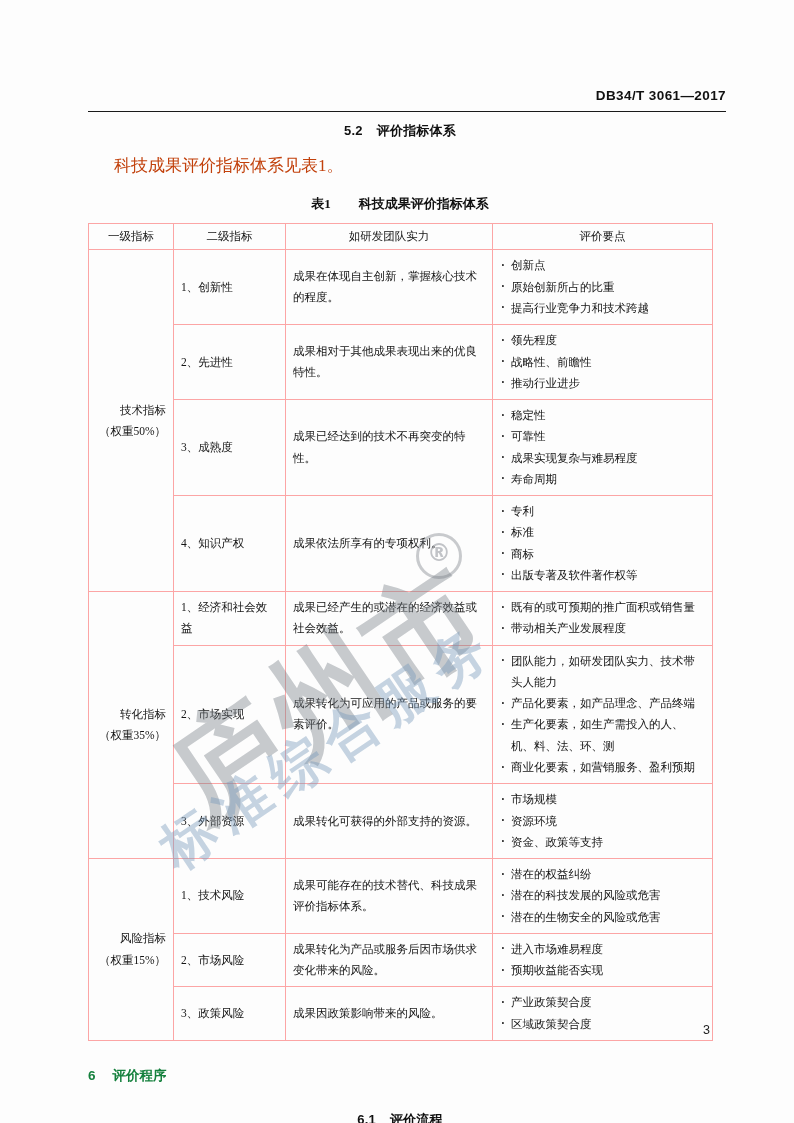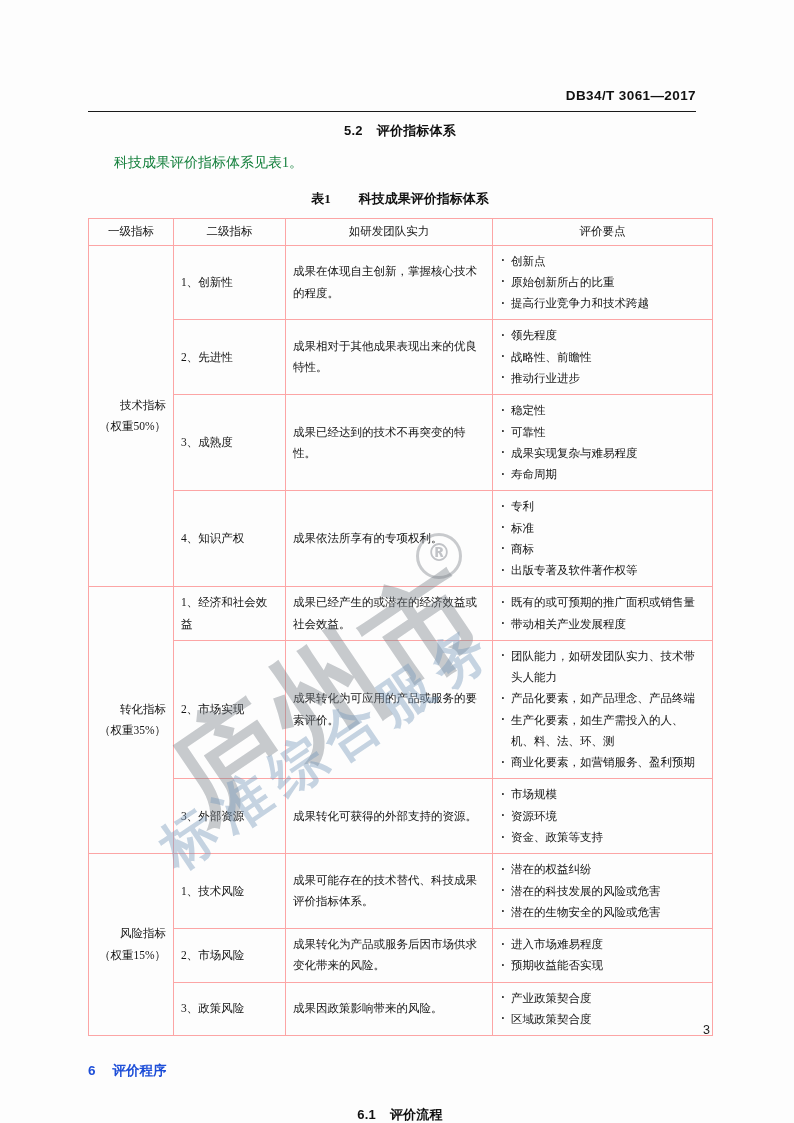--- a/index.html
+++ b/index.html
@@ -19,21 +19,21 @@
     margin: 0 auto;
     background: #fdfdfd;
     overflow: hidden;
   }
 
   
   .header {
     position: absolute;
     top: 88px;
     left: 88px;
-    right: 98px;
+    right: 68px;
     height: 26px;
   }
   .header-text {
     position: absolute;
     right: 0;
     top: 0;
     font-family: "Liberation Sans", "DejaVu Sans", sans-serif;
     font-size: 13.5px;
     font-weight: bold;
     letter-spacing: 0.4px;
@@ -61,25 +61,25 @@
     font-size: 13px;
     font-weight: bold;
     color: #111;
     margin: 0 0 12px 0;
     letter-spacing: 0.2px;
     text-align: center;
   }
   .h2 .num { margin-right: 14px; }
 
   .para {
-    font-size: 14px;
+    font-size: 17px;
     line-height: 1.6;
     margin: 0 0 16px 0;
     text-indent: 26px;
-    color: #15803d;
+    color: #c2410c;
   }
 
   .table-caption {
     text-align: center;
     font-size: 13px;
     font-weight: bold;
     margin: 4px 0 10px 0;
     color: #111;
   }
   .table-caption .cap-num { margin-right: 28px; }
@@ -144,21 +144,21 @@
     top: -0.5px;
     font-weight: bold;
   }
 
   
   .after-table { margin-top: 26px; }
   .h1 {
     font-family: "Liberation Sans", "DejaVu Sans", sans-serif;
     font-size: 13.5px;
     font-weight: bold;
-    color: #1d4ed8;
+    color: #15803d;
     margin: 0 0 26px 0;
   }
   .h1 .num { margin-right: 17px; }
 
   
   .page-number {
     position: absolute;
     right: 84px;
     bottom: 86px;
     font-family: "Liberation Sans", "DejaVu Sans", sans-serif;

